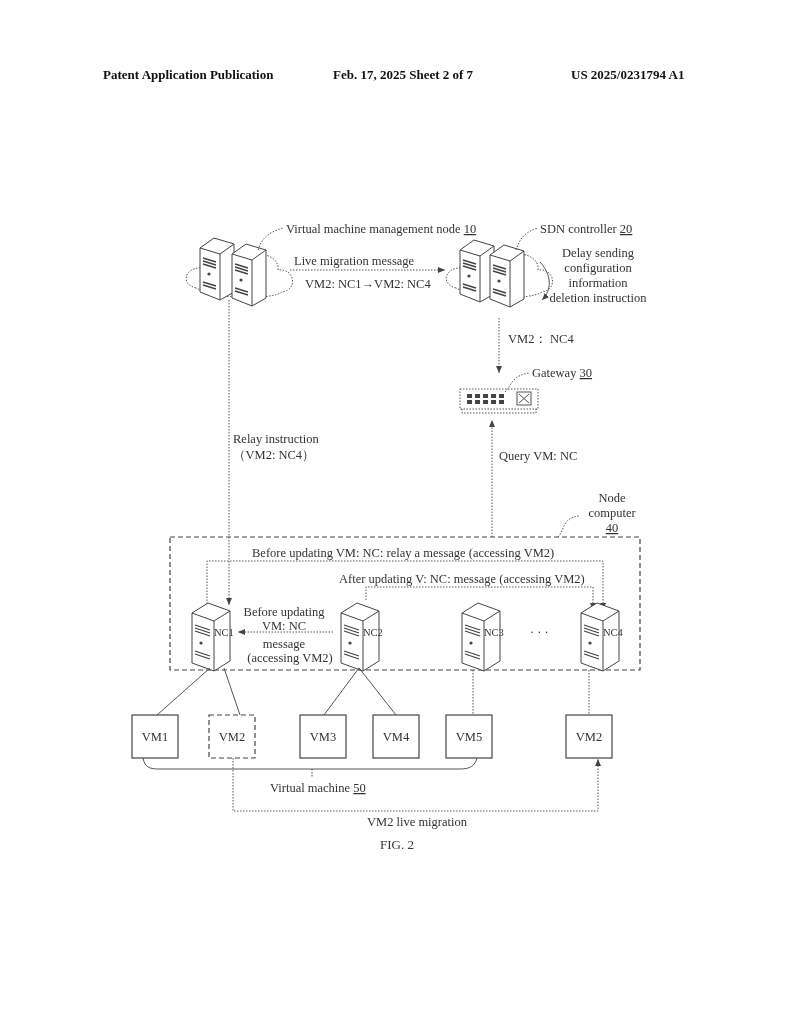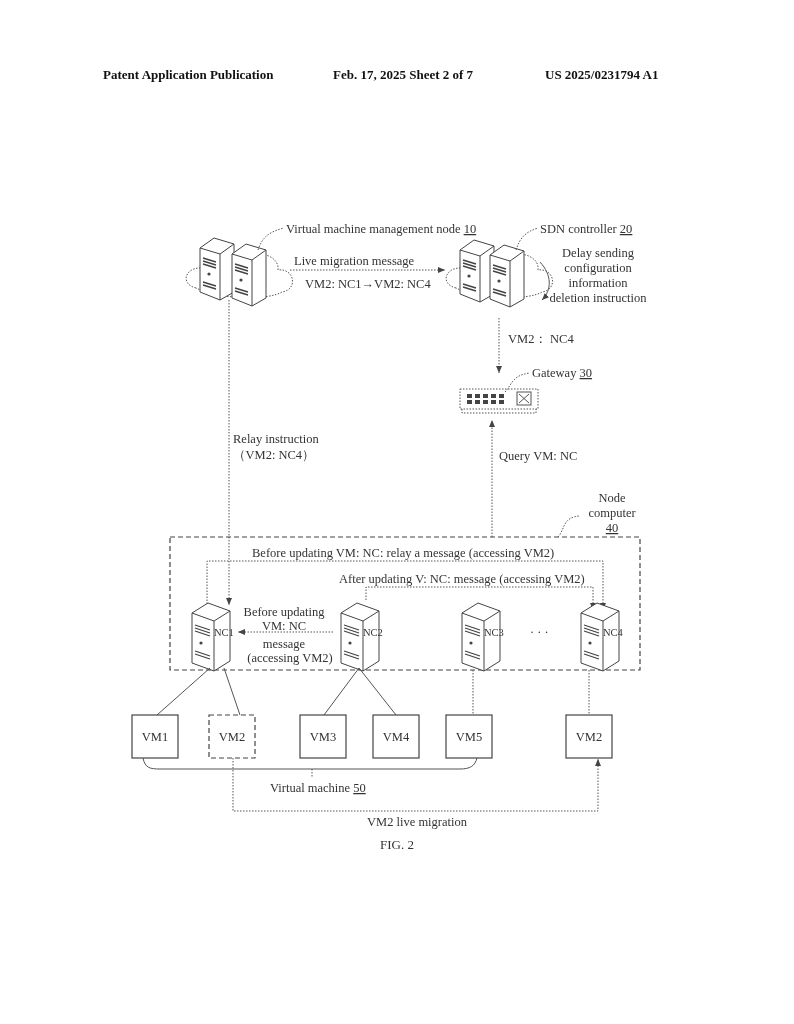--- a/index.html
+++ b/index.html
@@ -10,21 +10,21 @@
   .ln{stroke:#555;stroke-width:1;fill:none;}
   .dot{stroke:#555;stroke-width:1;fill:none;stroke-dasharray:1.5 1.5;}
   .dash{stroke:#444;stroke-width:1.2;fill:none;stroke-dasharray:5 3;}
   .box{stroke:#444;stroke-width:1.2;fill:#fff;}
 </style>
 </head>
 <body>
 
 <div class="hdr" style="left:103px">Patent Application Publication</div>
 <div class="hdr" style="left:333px">Feb. 17, 2025   Sheet 2 of 7</div>
-<div class="hdr" style="left:545px">US 2025/0231794 A1</div>
+<div class="hdr" style="left:571px">US 2025/0231794 A1</div>
 
 <svg id="diagram" width="794" height="1024">
   <defs>
     <marker id="arr" markerWidth="8" markerHeight="8" refX="7" refY="4" orient="auto">
       <path d="M0,1 L7,4 L0,7 z" fill="#444"></path>
     </marker>
     <g id="server">
       <path d="M0,10 L14,0 L34,6 L34,54 L20,62 L0,54 z" fill="#fff" stroke="#444" stroke-width="1"></path>
       <path d="M0,10 L20,16 L34,6 M20,16 L20,62" fill="none" stroke="#444" stroke-width="1"></path>
       <path d="M3,20 L16,24 M3,23 L16,27 M3,26 L16,30 M3,44 L16,48 M3,47 L16,51" stroke="#444" stroke-width="1.4"></path>

